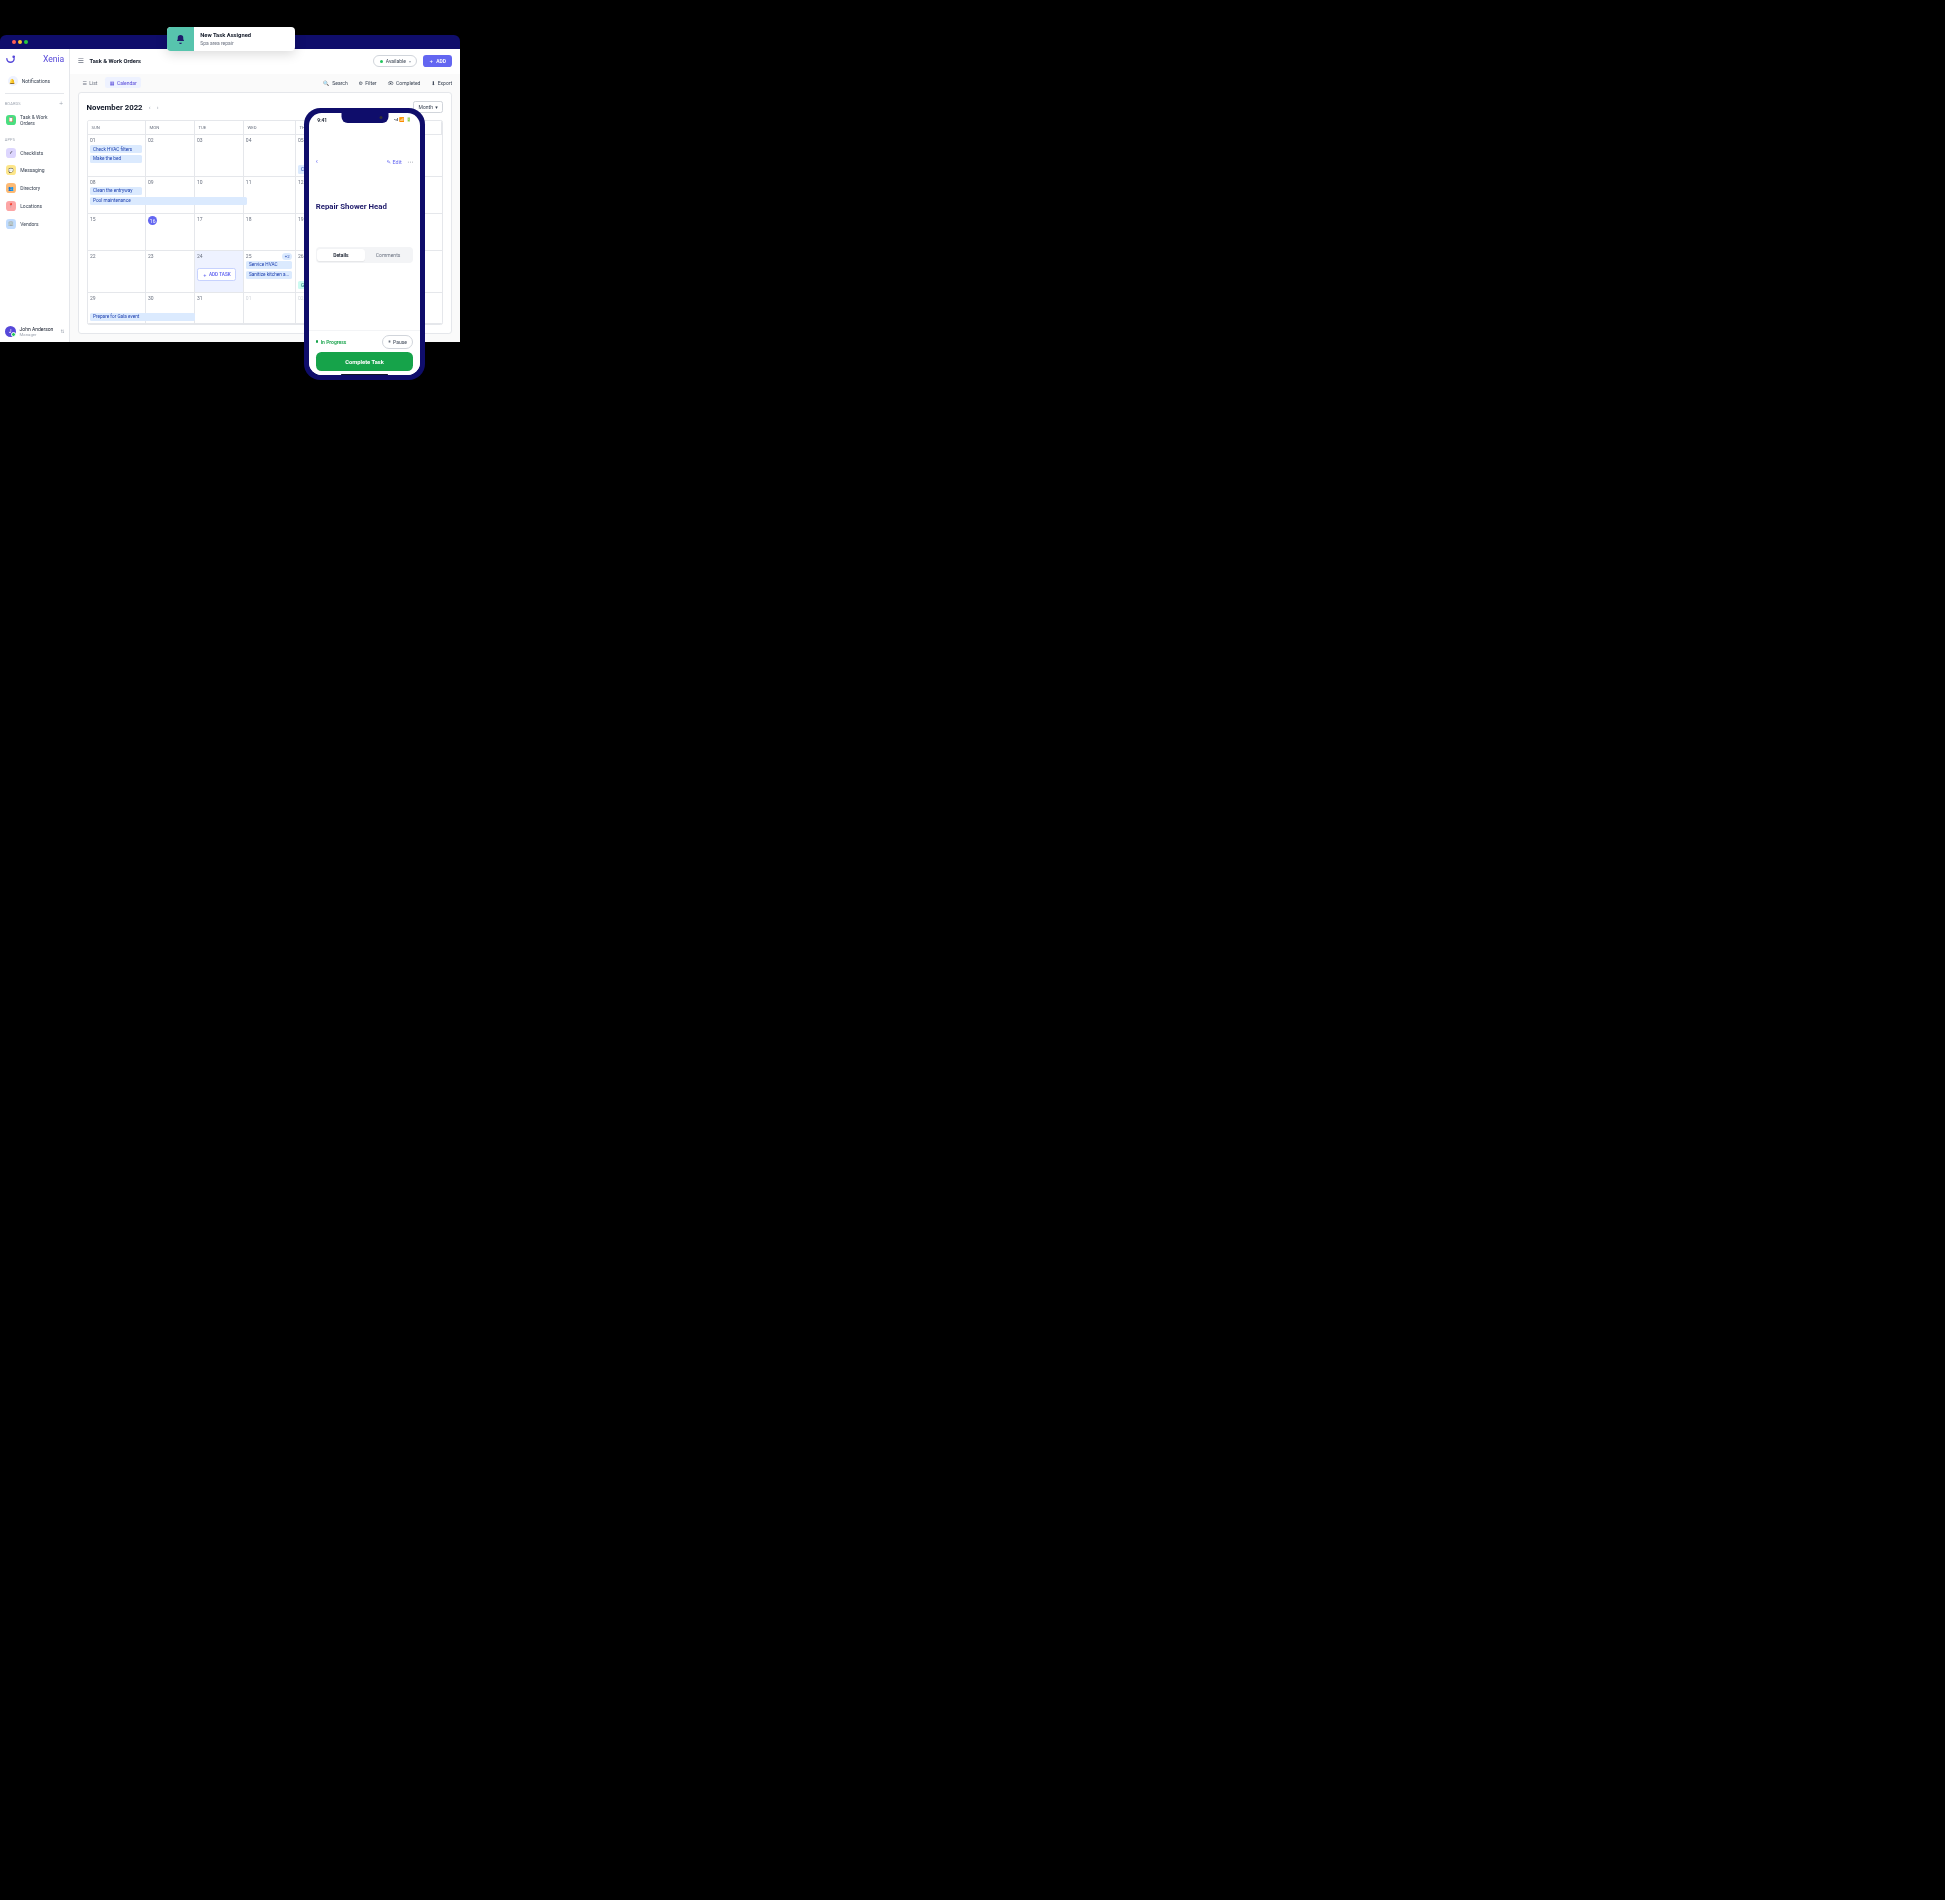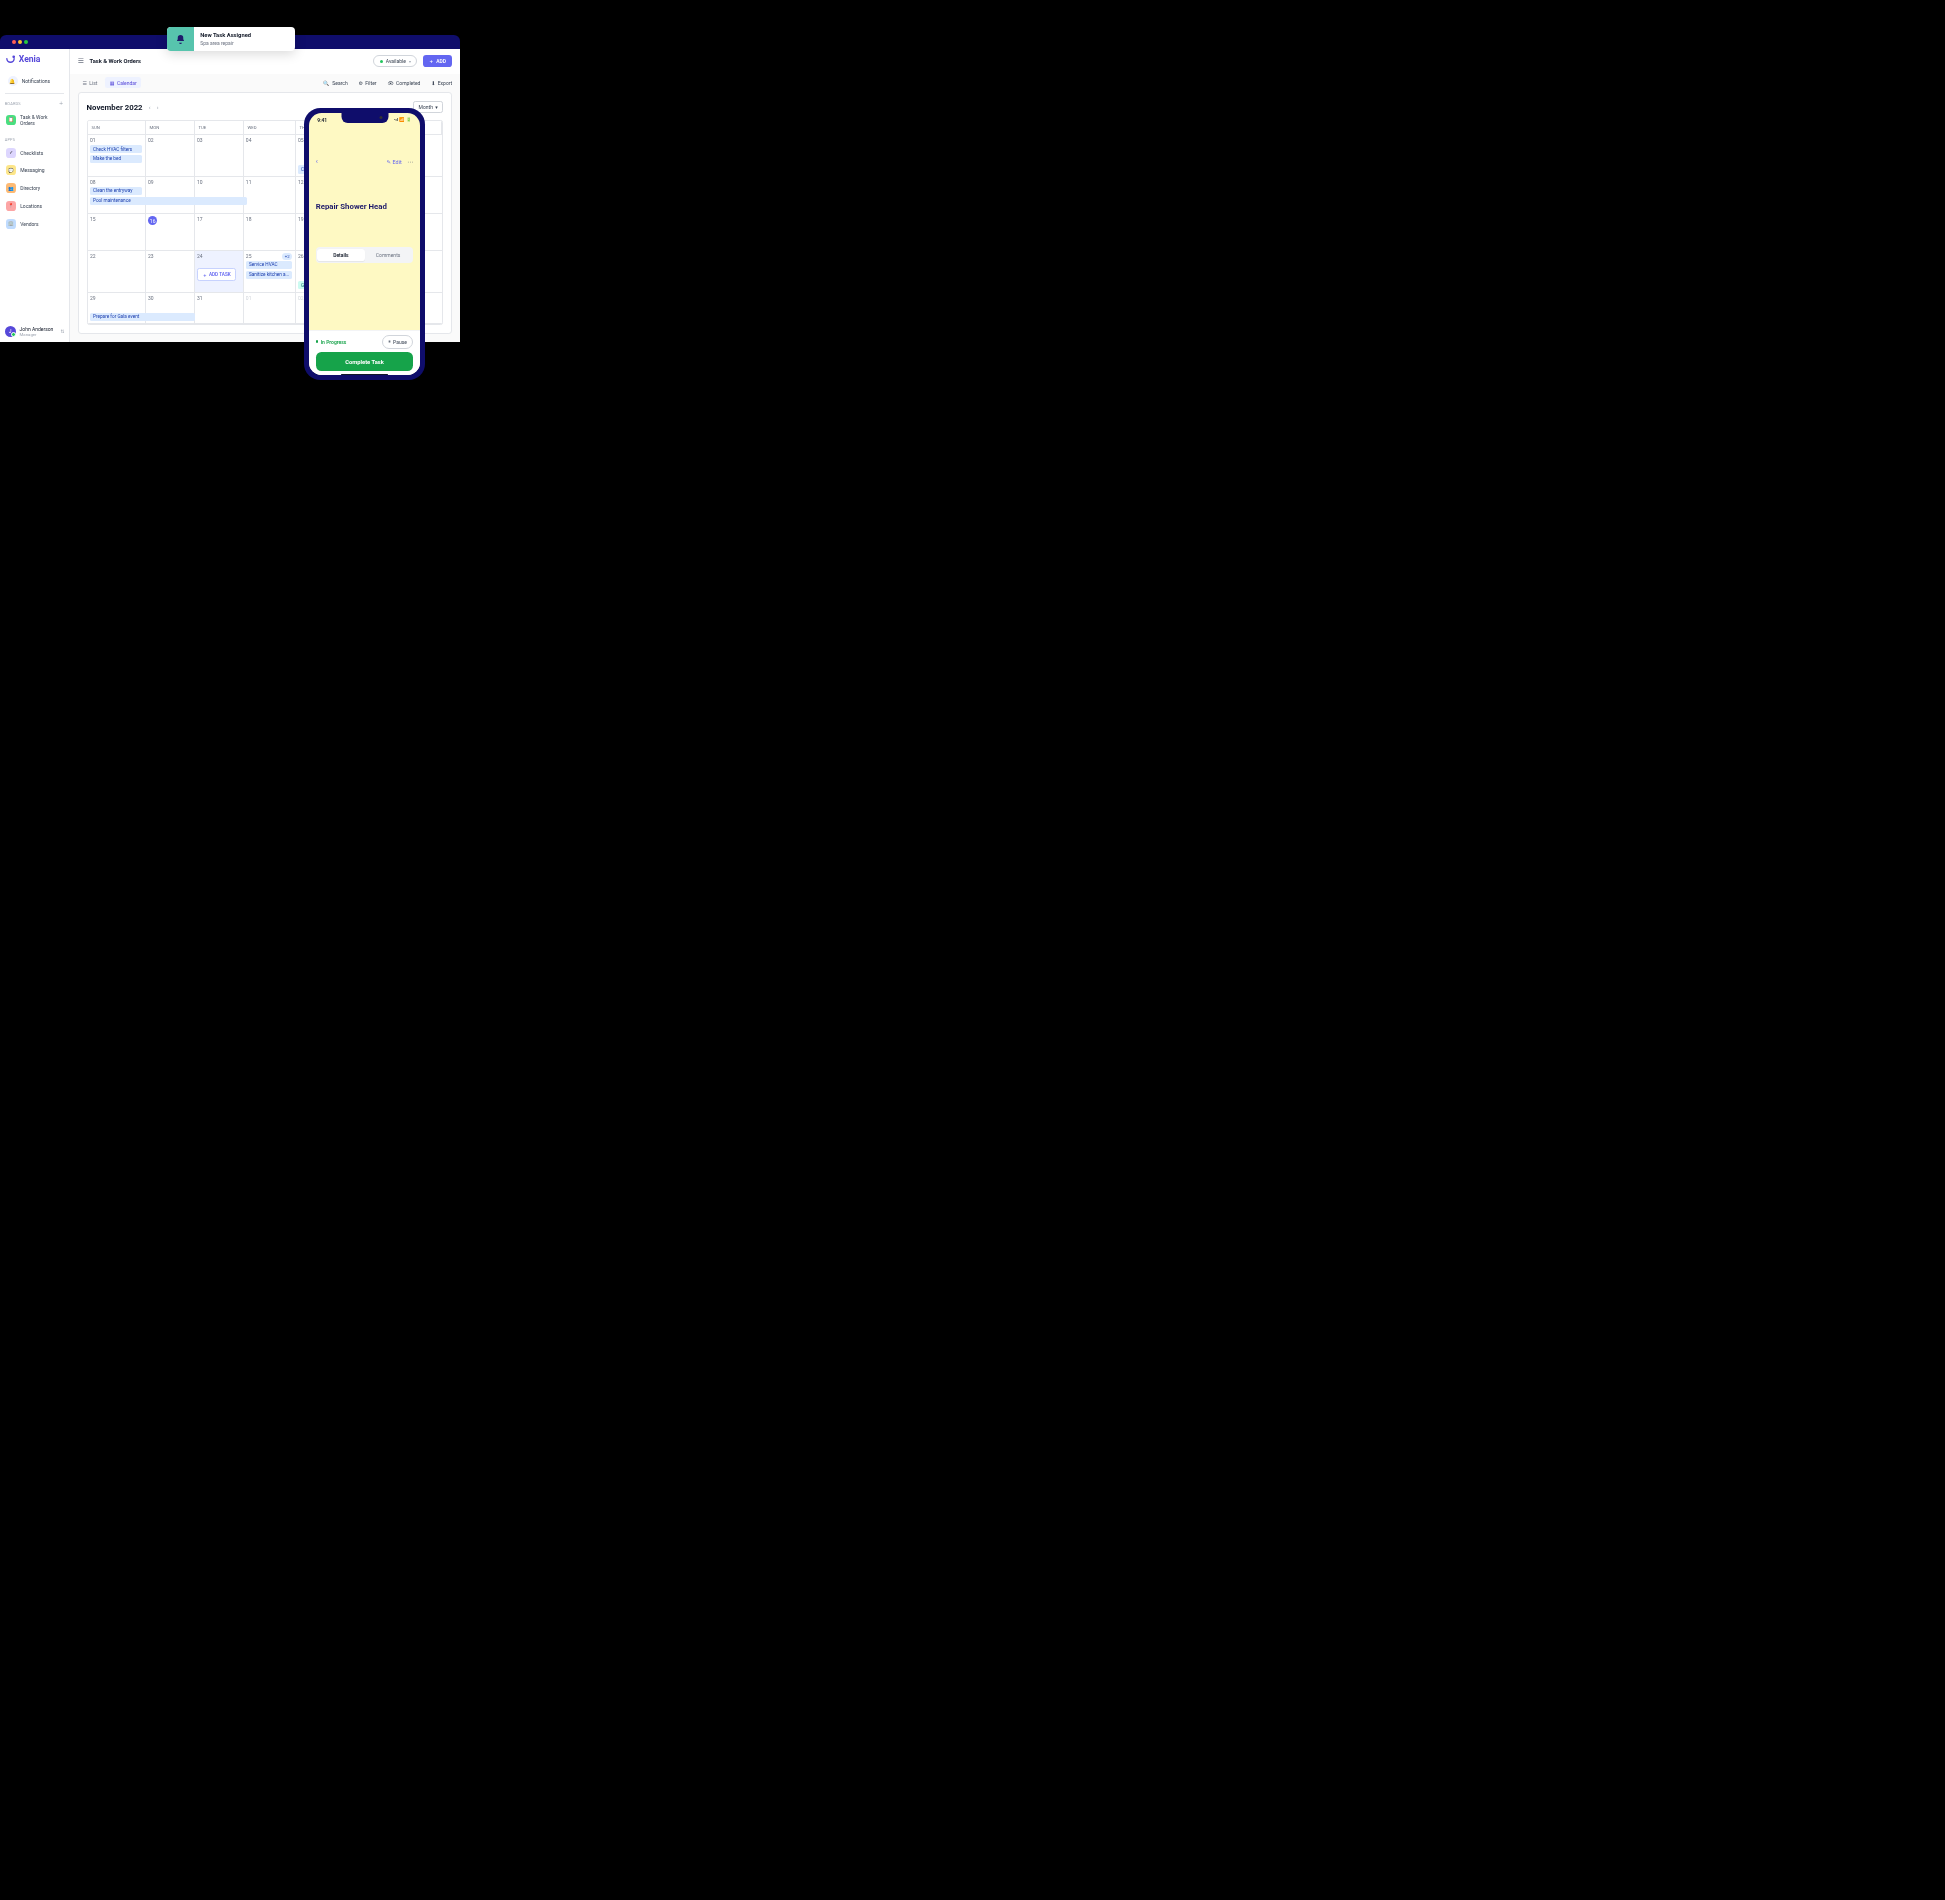--- a/index.html
+++ b/index.html
@@ -10,21 +10,21 @@
 .browser-dots { display: flex; gap: 2.3px; padding: 4.7px 11.7px; }
 .browser-dots span { width: 3.9px; height: 3.9px; border-radius: 50%; }
 .browser-dots .r { background: #ff5f56; }
 .browser-dots .y { background: #ffbd2e; }
 .browser-dots .g { background: #27c93f; }
 
 .app { position: absolute; top: 13.6px; left: 0; right: 0; bottom: 0; background: #fff; border-radius: 0; display: flex; }
 
 
 .sidebar { width: 70px; border-right: 0.4px solid #e5e7eb; padding: 5.4px 4.7px; display: flex; flex-direction: column; position: relative; }
-.logo { display: flex; align-items: center; gap: 3.1px; font-size: 8.6px; font-weight: 700; color: #5648d9; margin-bottom: 7.8px; }
+.logo { display: flex; align-items: center; gap: 3.1px; font-size: 8.6px; font-weight: 400; color: #5648d9; margin-bottom: 7.8px; justify-content: space-between; }
 .logo svg { width: 11px; height: 11px; }
 .side-notif { display: flex; align-items: center; gap: 3.9px; padding: 3.1px; border-radius: 3.1px; }
 .side-notif .icon { width: 10px; height: 10px; background: #eef2ff; border-radius: 50%; display: flex; align-items: center; justify-content: center; color: #5648d9; font-size: 5px; }
 .side-notif span { font-size: 5px; color: #374151; }
 .side-sep { height: 0.4px; background: #e5e7eb; margin: 3.9px 0 5.4px; }
 .side-label { font-size: 3.9px; color: #9ca3af; letter-spacing: 0.2px; margin-bottom: 3.9px; display: flex; justify-content: space-between; align-items: center; }
 .side-label .plus { color: #9ca3af; font-size: 6.2px; cursor: pointer; }
 .side-item { display: flex; align-items: center; gap: 3.9px; padding: 2.3px 1.6px; margin-bottom: 3.1px; cursor: pointer; }
 .side-item .icon { width: 10px; height: 10px; border-radius: 3.1px; display: flex; align-items: center; justify-content: center; font-size: 4.7px; }
 .side-item span { font-size: 5px; color: #374151; }
@@ -86,21 +86,21 @@
 
 .toast { position: absolute; top: 27px; left: 167px; width: 128px; background: #fff; border-radius: 3.9px; display: flex; box-shadow: 0 3.1px 11.7px rgba(0,0,0,0.15); z-index: 50; overflow: hidden; }
 .toast .icon-box { width: 27px; background: #57c4ad; display: flex; align-items: center; justify-content: center; }
 .toast .icon-box svg { width: 11px; height: 11px; }
 .toast .body { padding: 5.4px 6.2px; }
 .toast .body .t { font-size: 5.8px; font-weight: 700; color: #111827; }
 .toast .body .s { font-size: 5px; color: #6b7280; margin-top: 1.6px; }
 
 
 .phone { position: absolute; top: 108px; left: 304px; width: 121px; height: 272px; background: #0f0d6b; border-radius: 16.3px; padding: 4.7px; z-index: 40; }
-.phone-screen { width: 100%; height: 100%; background: #fef9c3; border-radius: 12.5px; overflow: hidden; position: relative; display: flex; flex-direction: column; gap: 31px; }
+.phone-screen { width: 100%; height: 100%; background: #ffffff; border-radius: 12.5px; overflow: hidden; position: relative; display: flex; flex-direction: column; gap: 31px; }
 .phone-notch { position: absolute; top: 0; left: 50%; transform: translateX(-50%); width: 47px; height: 10px; background: #0f0d6b; border-radius: 0 0 6.2px 6.2px; z-index: 5; }
 .phone-notch::after { content: ''; position: absolute; top: 3.1px; right: 5.8px; width: 3.1px; height: 3.1px; border-radius: 50%; background: #333; }
 .phone-status { display: flex; justify-content: space-between; padding: 3.9px 8.6px 2.3px; font-size: 5px; font-weight: 600; color: #111827; }
 .phone-status .icons { display: flex; gap: 1.6px; align-items: center; }
 .phone-status .icons span { font-size: 4.3px; }
 .phone-header { display: flex; align-items: center; justify-content: space-between; padding: 2.3px 7px 4.7px; }
 .phone-header .back { color: #6366f1; font-size: 7px; cursor: pointer; }
 .phone-header .right { display: flex; align-items: center; gap: 5.4px; color: #6b7280; }
 .phone-header .edit { color: #6366f1; font-size: 5.4px; display: flex; align-items: center; gap: 1.6px; cursor: pointer; }
 .phone-title { padding: 0 7px 5.4px; font-size: 7.8px; font-weight: 700; color: #1f1b6b; }

